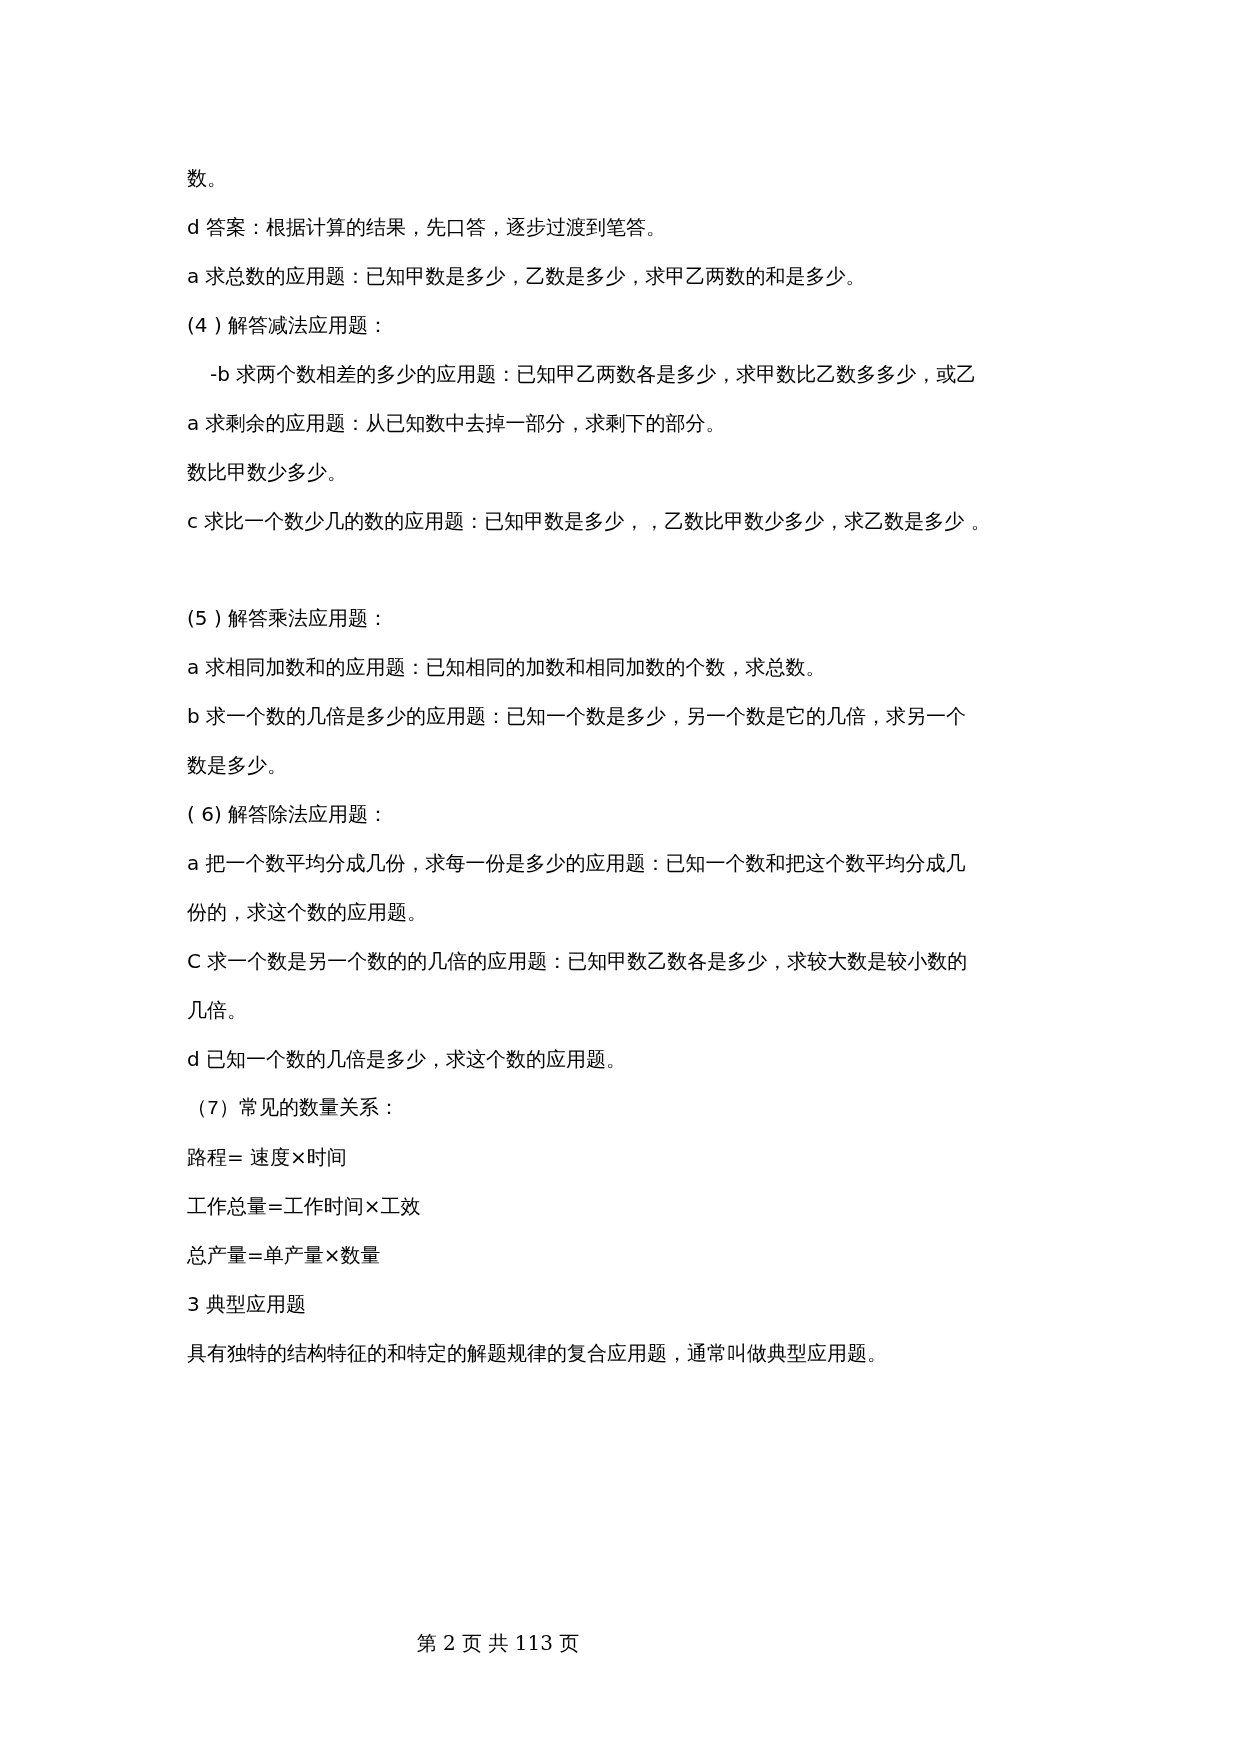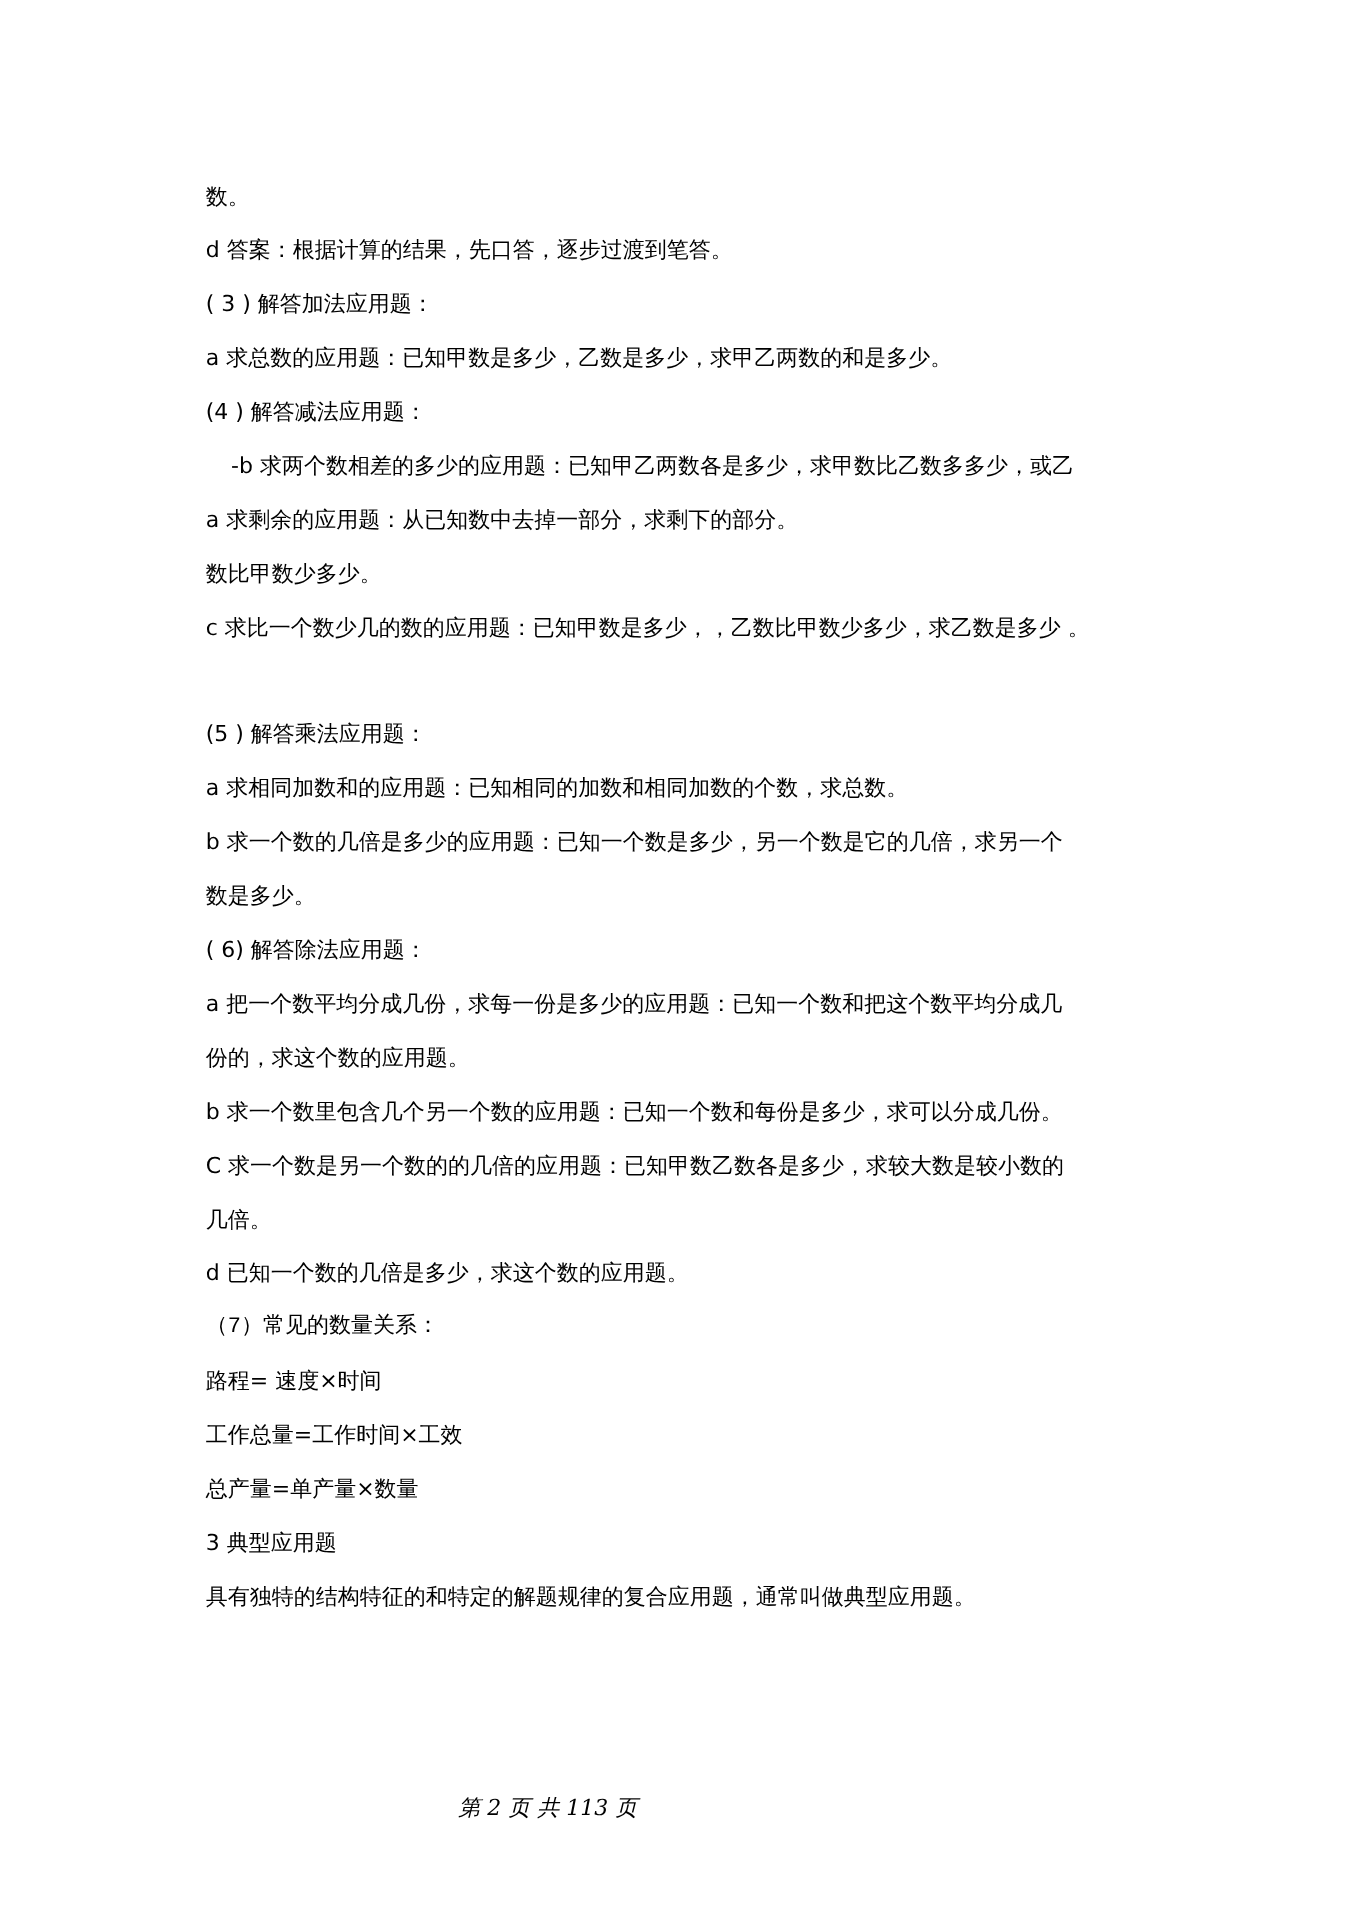--- a/index.html
+++ b/index.html
@@ -48,46 +48,43 @@
     }
     .footer {
       position: absolute;
       left: 0;
       width: 996px;
       top: 1628px;
       text-align: center;
       font-family: "DejaVu Serif", "Liberation Serif", serif;
       font-size: 20px;
       line-height: 30px;
-      font-style: italic;
     }
   </style>
 </head>
 <body>
 
 <div class="page">
   <div class="content">
     <div class="line">数。</div>
     <div class="line">d 答案：根据计算的结果，先口答，逐步过渡到笔答。</div>
-    <div class="line">( 3 ) 解答加法应用题：</div>
     <div class="line">a 求总数的应用题：已知甲数是多少，乙数是多少，求甲乙两数的和是多少。</div>
     <div class="line">(4 )   解答减法应用题：</div>
     <div class="line indent-b">-b 求两个数相差的多少的应用题：已知甲乙两数各是多少，求甲数比乙数多多少，或乙</div>
     <div class="line">a 求剩余的应用题：从已知数中去掉一部分，求剩下的部分。</div>
     <div class="line">数比甲数少多少。</div>
     <div class="line">c 求比一个数少几的数的应用题：已知甲数是多少，，乙数比甲数少多少，求乙数是多少 。</div>
     <div class="line blank"></div>
     <div class="line">(5 ) 解答乘法应用题：</div>
     <div class="line">a 求相同加数和的应用题：已知相同的加数和相同加数的个数，求总数。</div>
     <div class="line">b 求一个数的几倍是多少的应用题：已知一个数是多少，另一个数是它的几倍，求另一个</div>
     <div class="line">数是多少。</div>
     <div class="line">( 6) 解答除法应用题：</div>
     <div class="line">a 把一个数平均分成几份，求每一份是多少的应用题：已知一个数和把这个数平均分成几</div>
     <div class="line">份的，求这个数的应用题。</div>
-    <div class="line">b 求一个数里包含几个另一个数的应用题：已知一个数和每份是多少，求可以分成几份。</div>
     <div class="line">C 求一个数是另一个数的的几倍的应用题：已知甲数乙数各是多少，求较大数是较小数的</div>
     <div class="line">几倍。</div>
     <div class="line">d 已知一个数的几倍是多少，求这个数的应用题。</div>
     <div class="line indent-paren">（7）常见的数量关系：</div>
     <div class="line">路程= 速度×时间</div>
     <div class="line">工作总量=工作时间×工效</div>
     <div class="line">总产量=单产量×数量</div>
     <div class="line">3 典型应用题</div>
     <div class="line">具有独特的结构特征的和特定的解题规律的复合应用题，通常叫做典型应用题。</div>
   </div>

